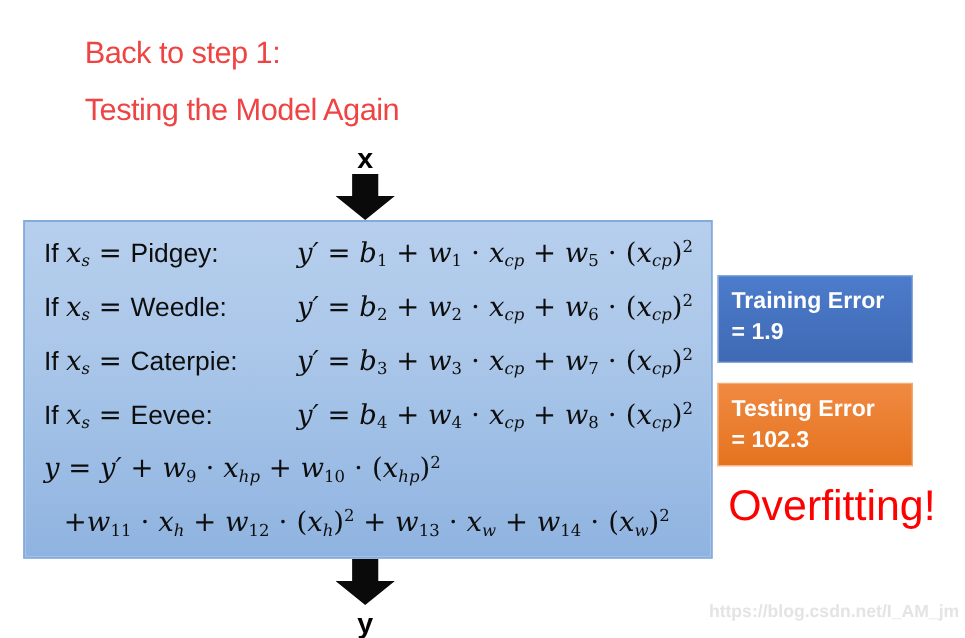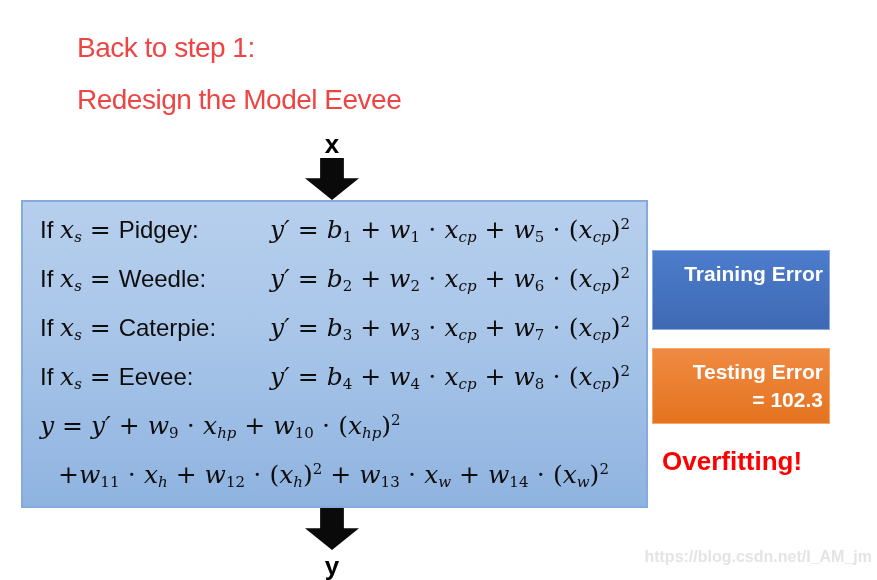--- a/index.html
+++ b/index.html
@@ -30,41 +30,41 @@
 
   
   .mt-t  { font-family:"Liberation Sans",sans-serif; font-size:24px; }
   .mt-m  { font-family:"DejaVu Serif",serif; font-size:25px; }
   .mt-v  { font-family:"DejaVu Serif",serif; font-style:italic; font-size:25px; }
   .mt-ms { font-family:"DejaVu Serif",serif; font-size:15px; vertical-align:-4px; }
   .mt-vs { font-family:"DejaVu Serif",serif; font-style:italic; font-size:15px; vertical-align:-4px; }
   .mt-mp { font-family:"DejaVu Serif",serif; font-size:15px; vertical-align:9px; }
 
   .result-box { position:absolute; left:652px; width:178px; color:#ffffff;
-                font-size:21px; line-height:28px; font-weight:600; padding:9px 6px 0 12px;text-align:right; }
+                font-size:21px; line-height:28px; font-weight:600; padding:9px 6px 0 12px; }
   .result-box.training { top:250px; height:80px;
                 background:linear-gradient(180deg,#4c7ccc 0%,#3f69b3 100%);
                 border:1px solid #89a8dc; }
   .result-box.testing  { top:348px; height:76px;
                 background:linear-gradient(180deg,#f08a42 0%,#e5731f 100%);
                 border:1px solid #f2a86f; }
 
-  .verdict { position:absolute; left:662px; top:444px; font-size:26px; line-height:34px;
-             font-weight:700; color:#ff0000; }
+  .verdict { position:absolute; left:662px; top:444px; font-size:39px; line-height:34px;
+             font-weight:400; color:#ff0000; }
 
   .watermark { position:absolute; right:5px; top:548px; font-size:16px; color:#e4e4e4;font-weight:bold; }
 </style>
 </head>
 <body>
 
 <div class="slide">
 
   <div class="title">
     <div>Back to step 1:</div>
-    <div>Redesign the Model Eevee</div>
+    <div>Testing the Model Again</div>
   </div>
 
   <div class="io-label x">x</div>
   <div class="block-arrow top"></div>
 
   <div class="model-box">
     <div class="eq-row">
       <span class="eq-label"><span class="mt-t">If </span><span class="mt-v">x</span><span class="mt-vs">s</span><span class="mt-m"> = </span><span class="mt-t">Pidgey:</span></span><span><span class="mt-v">y′</span><span class="mt-m"> = </span><span class="mt-v">b</span><span class="mt-ms">1</span><span class="mt-m"> + </span><span class="mt-v">w</span><span class="mt-ms">1</span><span class="mt-m"> ⋅ </span><span class="mt-v">x</span><span class="mt-vs">cp</span><span class="mt-m"> + </span><span class="mt-v">w</span><span class="mt-ms">5</span><span class="mt-m"> ⋅ (</span><span class="mt-v">x</span><span class="mt-vs">cp</span><span class="mt-m">)</span><span class="mt-mp">2</span></span>
     </div>
     <div class="eq-row">
@@ -78,20 +78,21 @@
     </div>
     <div class="eq-row"><span class="mt-v">y</span><span class="mt-m"> = </span><span class="mt-v">y′</span><span class="mt-m"> + </span><span class="mt-v">w</span><span class="mt-ms">9</span><span class="mt-m"> ⋅ </span><span class="mt-v">x</span><span class="mt-vs">hp</span><span class="mt-m"> + </span><span class="mt-v">w</span><span class="mt-ms">10</span><span class="mt-m"> ⋅ (</span><span class="mt-v">x</span><span class="mt-vs">hp</span><span class="mt-m">)</span><span class="mt-mp">2</span></div>
     <div class="eq-row eq-indent"><span class="mt-m">+</span><span class="mt-v">w</span><span class="mt-ms">11</span><span class="mt-m"> ⋅ </span><span class="mt-v">x</span><span class="mt-vs">h</span><span class="mt-m"> + </span><span class="mt-v">w</span><span class="mt-ms">12</span><span class="mt-m"> ⋅ (</span><span class="mt-v">x</span><span class="mt-vs">h</span><span class="mt-m">)</span><span class="mt-mp">2</span><span class="mt-m"> + </span><span class="mt-v">w</span><span class="mt-ms">13</span><span class="mt-m"> ⋅ </span><span class="mt-v">x</span><span class="mt-vs">w</span><span class="mt-m"> + </span><span class="mt-v">w</span><span class="mt-ms">14</span><span class="mt-m"> ⋅ (</span><span class="mt-v">x</span><span class="mt-vs">w</span><span class="mt-m">)</span><span class="mt-mp">2</span></div>
   </div>
 
   <div class="block-arrow bottom"></div>
   <div class="io-label y">y</div>
 
   <div class="result-box training">
     <div>Training Error</div>
+    <div>= 1.9</div>
   </div>
 
   <div class="result-box testing">
     <div>Testing Error</div>
     <div>= 102.3</div>
   </div>
 
   <div class="verdict">Overfitting!</div>
 
   <div class="watermark">https://blog.csdn.net/I_AM_jm</div>

